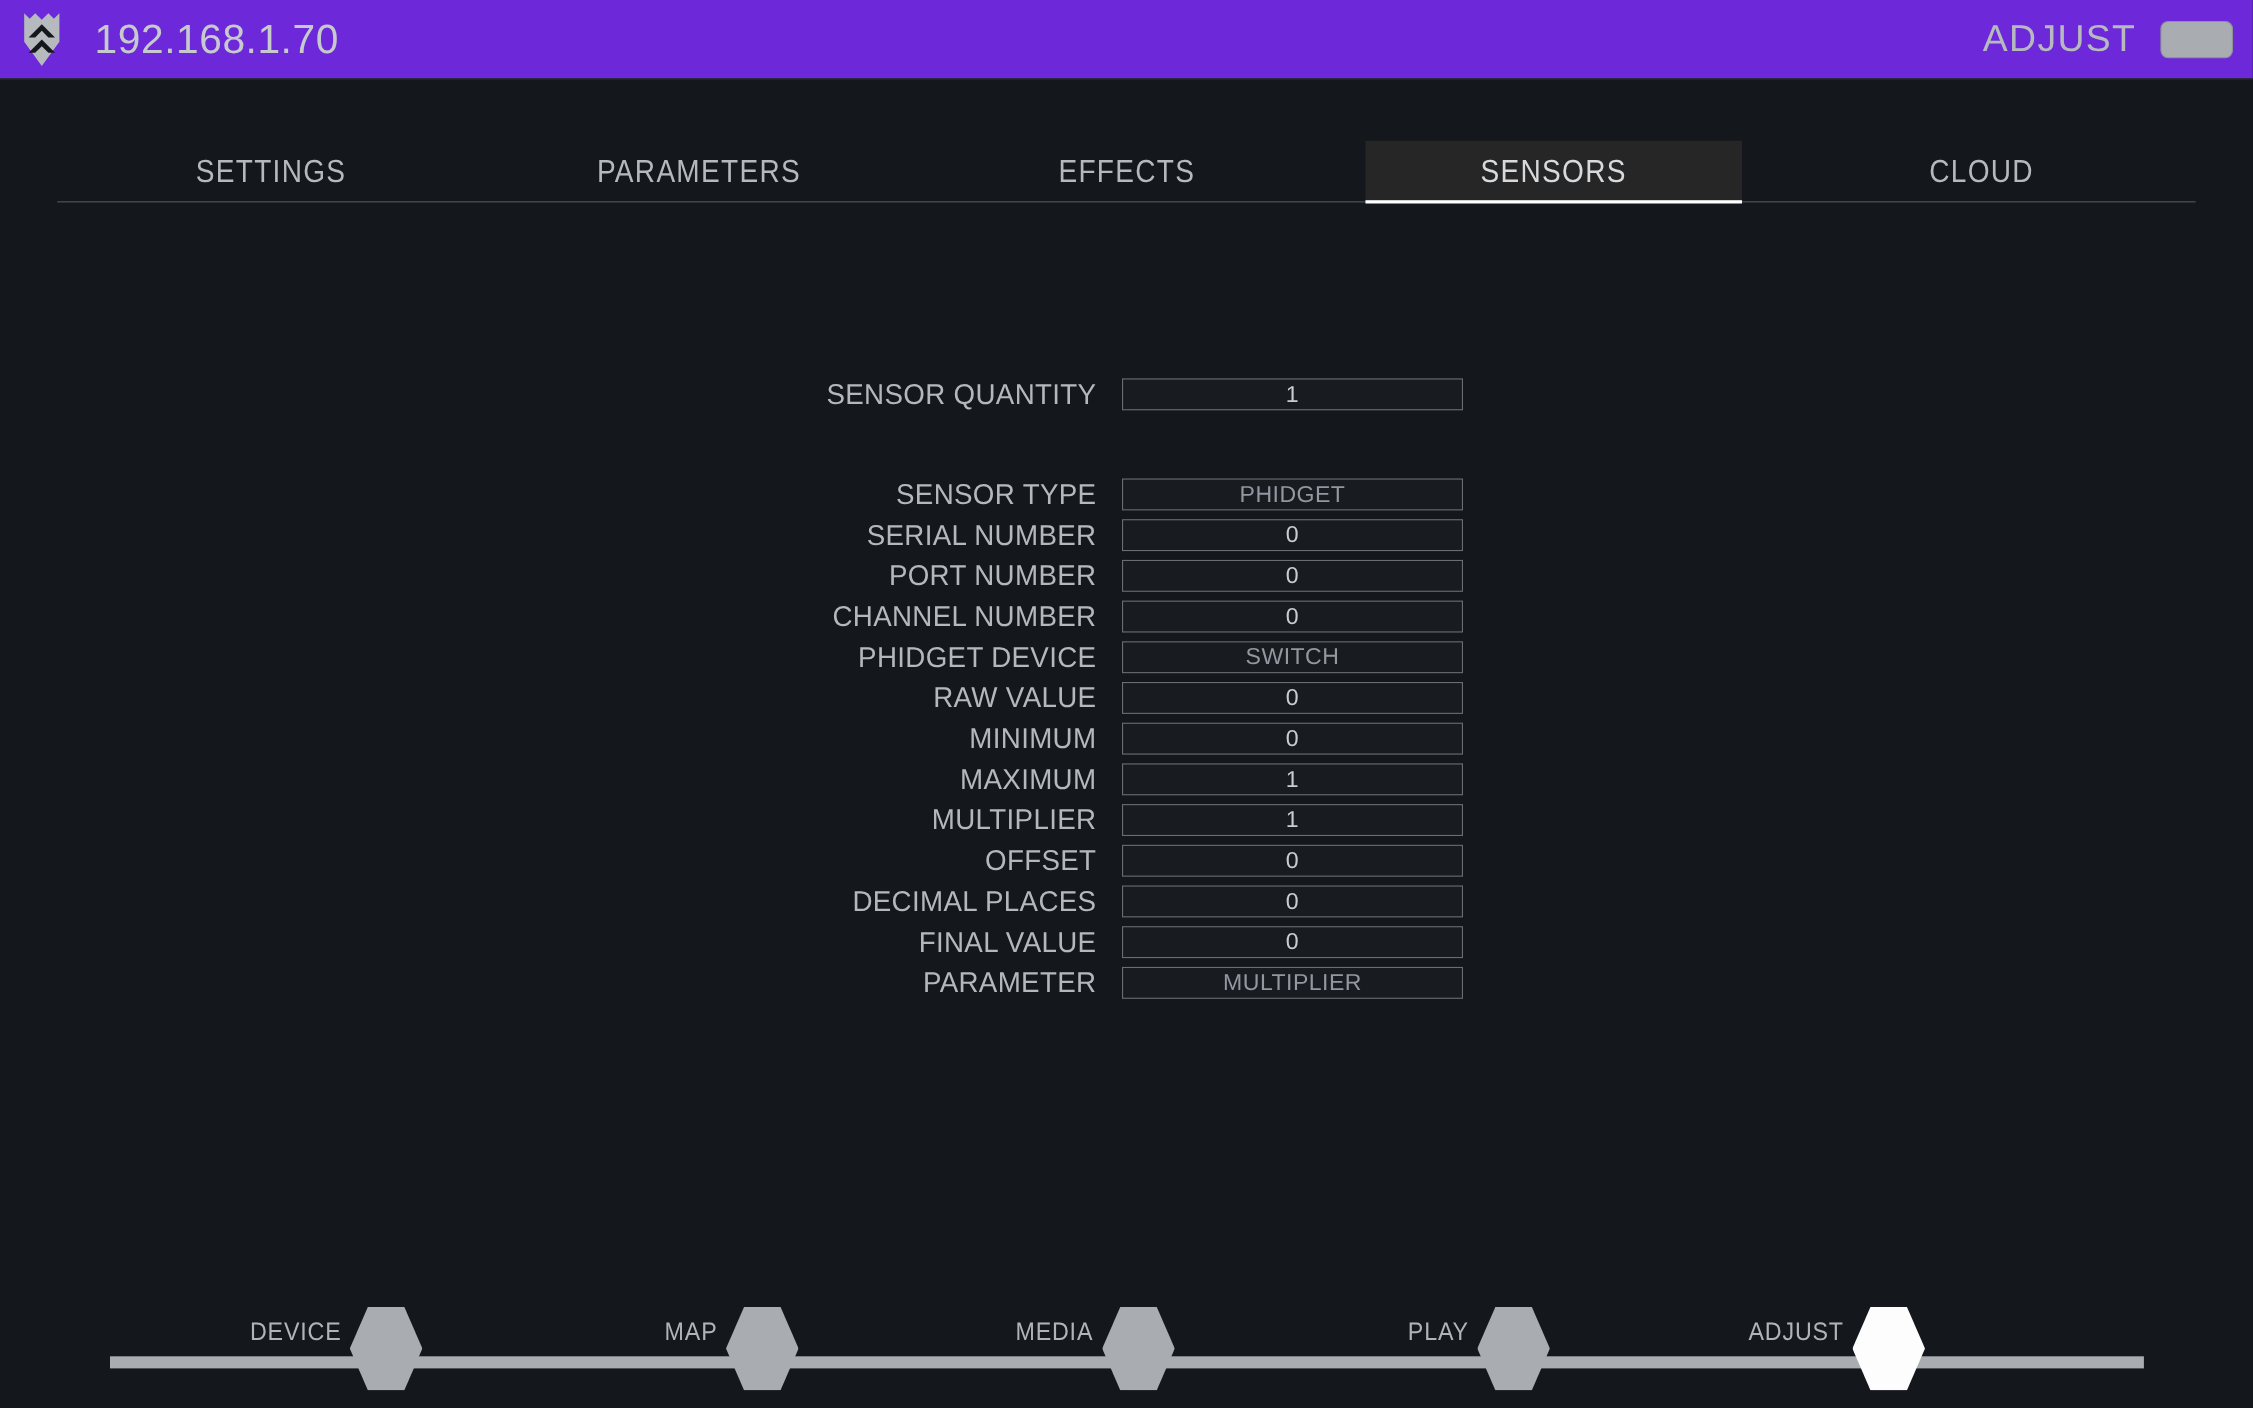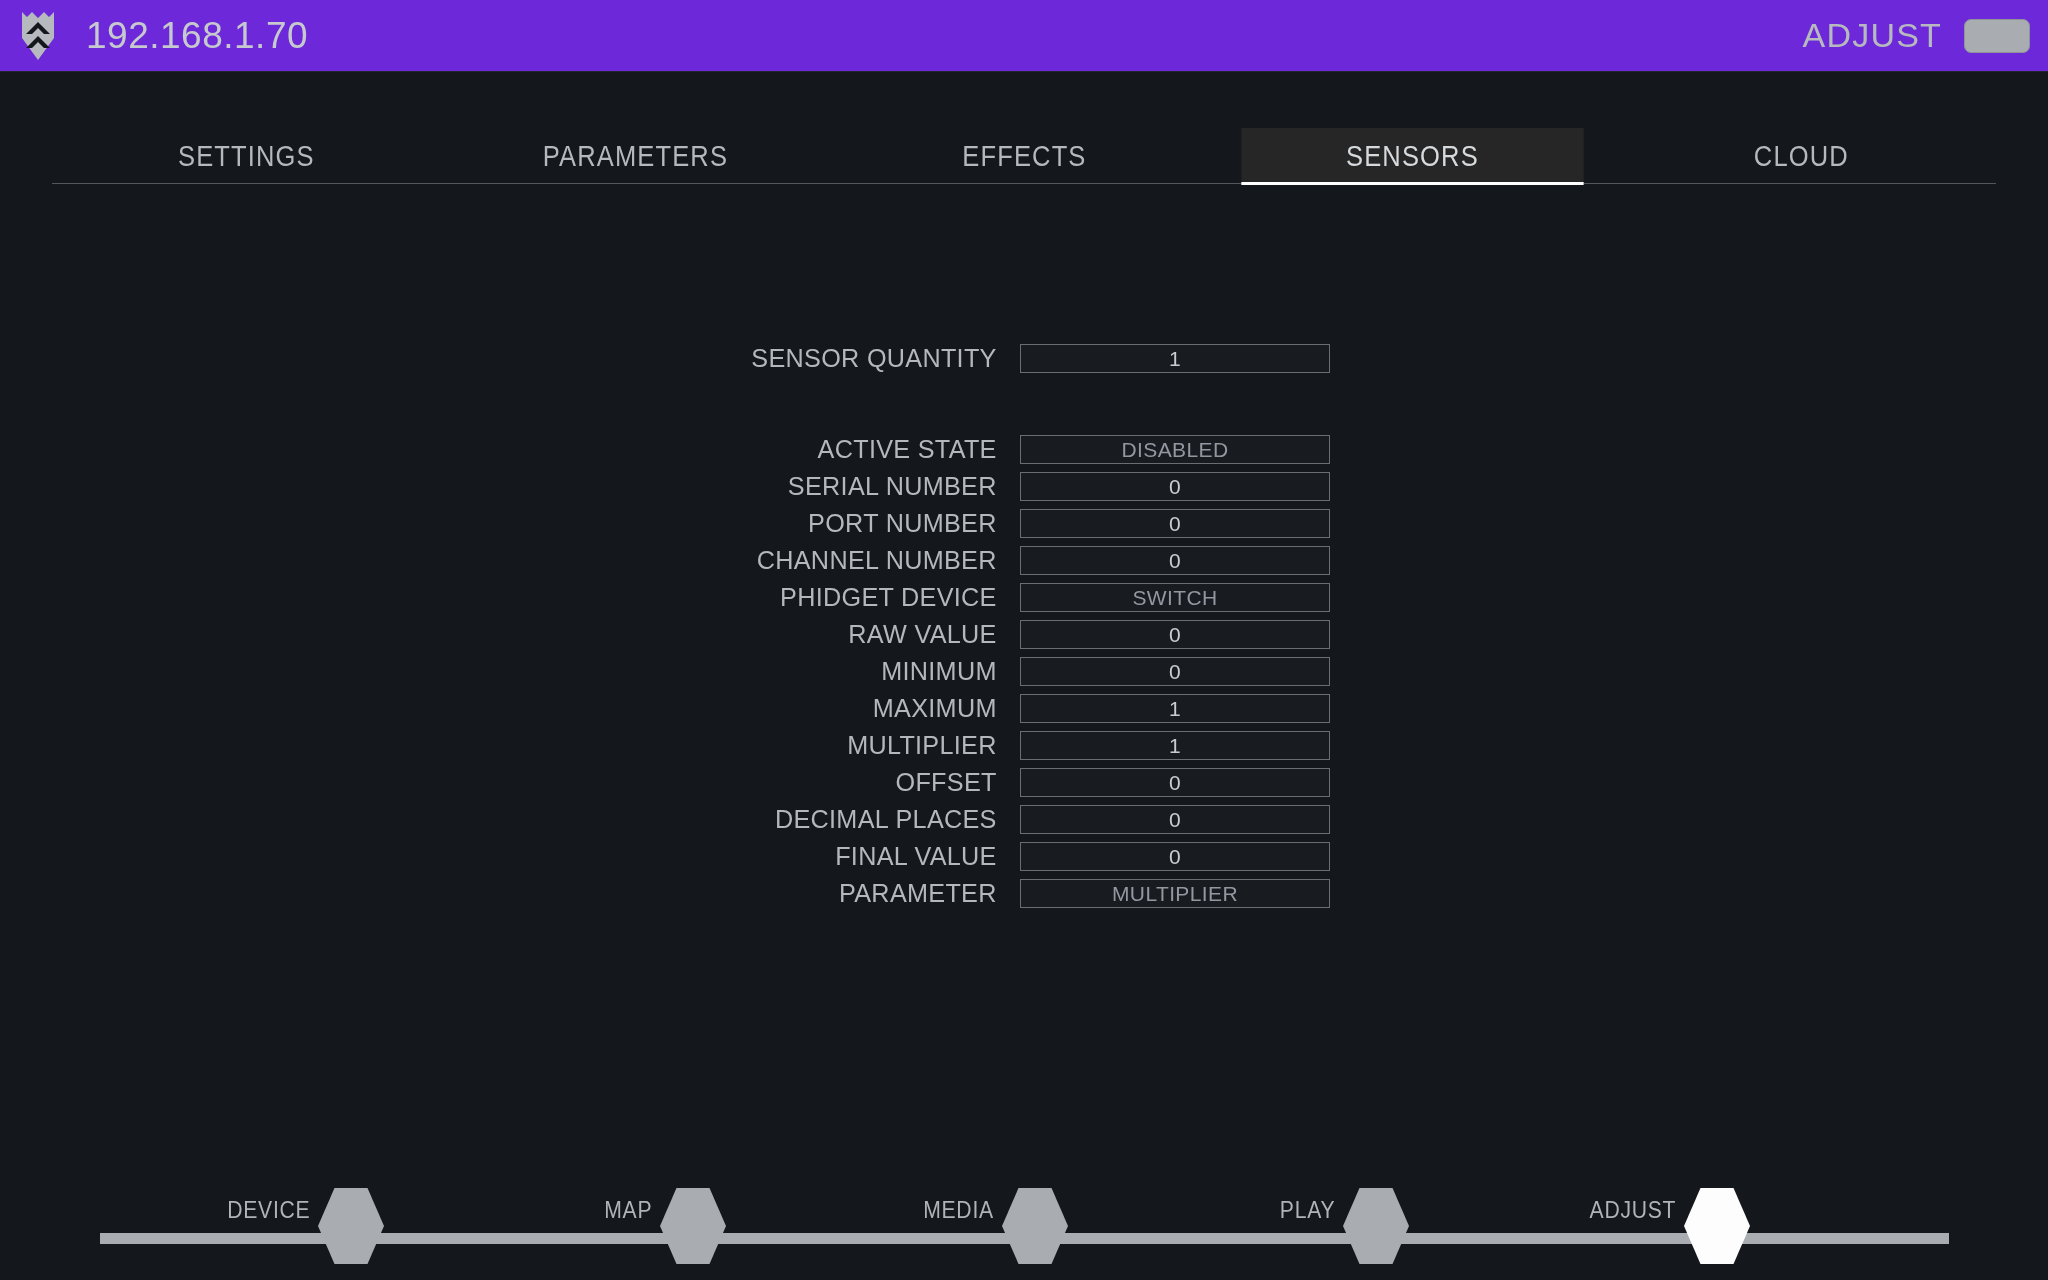--- a/index.html
+++ b/index.html
@@ -232,22 +232,22 @@
 
 <div id="form-panel">
 
   <div class="field-row is-spaced">
     <div class="field-label">SENSOR QUANTITY</div>
     <div class="field-input">1</div>
   </div>
 
   <div id="field-list">
       <div class="field-row">
-        <div class="field-label">ACTIVE STATE</div>
-        <div class="field-input is-dim">DISABLED</div>
+        <div class="field-label">SENSOR TYPE</div>
+        <div class="field-input is-dim">PHIDGET</div>
       </div>
       <div class="field-row">
         <div class="field-label">SERIAL NUMBER</div>
         <div class="field-input">0</div>
       </div>
       <div class="field-row">
         <div class="field-label">PORT NUMBER</div>
         <div class="field-input">0</div>
       </div>
       <div class="field-row">

